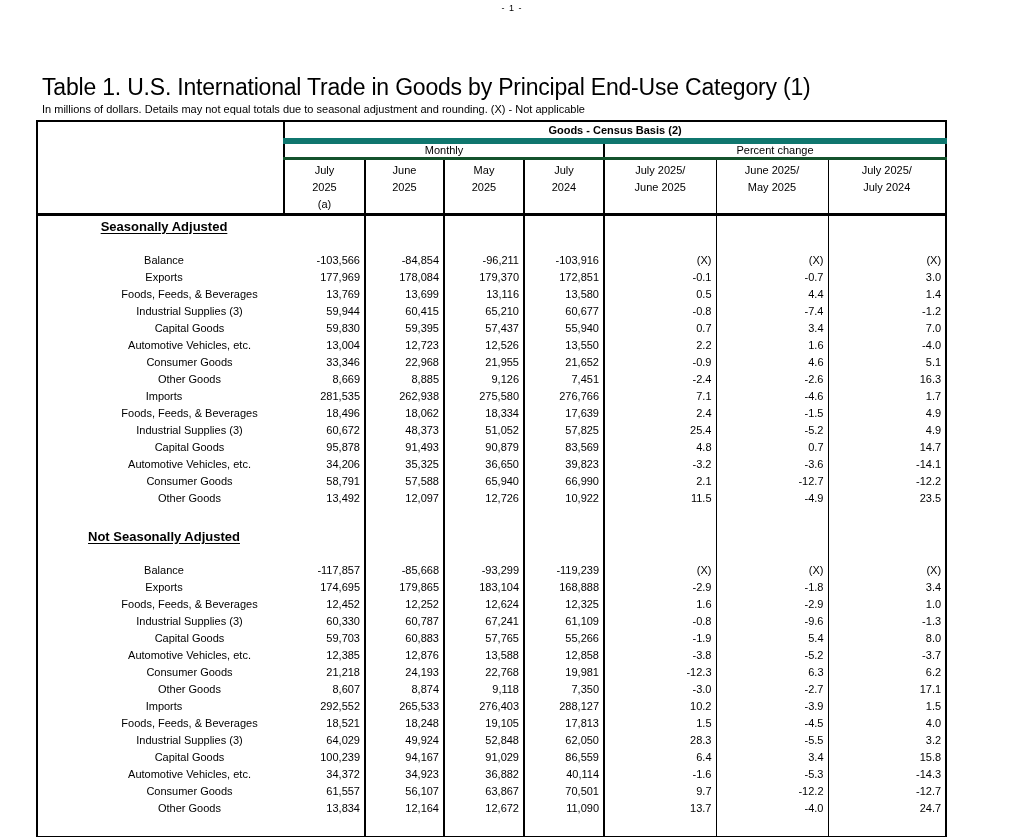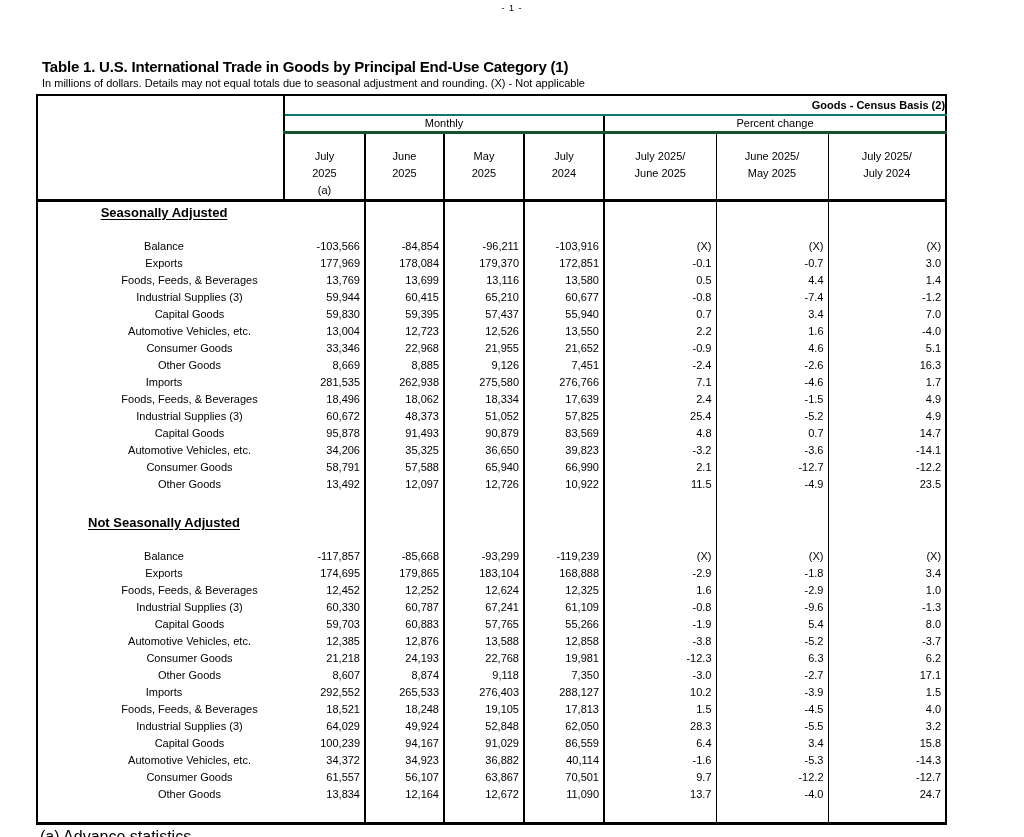--- a/index.html
+++ b/index.html
@@ -12,22 +12,22 @@
     overflow: hidden;
   }
   .page { position: relative; width: 1024px; height: 837px; }
   .page-number {
     position: absolute; top: 3px; left: 0;
     width: 100%; text-align: center;
     font-size: 9px; letter-spacing: 1px;
   }
   .content { position: absolute; left: 36px; top: 58px; width: 909px; }
   .doc-title {
-    margin: 0 0 2px 6px;
-    font-size: 15px; font-weight: bold;
+    margin: 16px 0 2px 6px;
+    font-size: 23px; font-weight: normal;
     letter-spacing: -0.2px;
     white-space: nowrap;
   }
   .doc-subtitle {
     margin: 0 0 5px 6px;
     font-size: 11px;
   }
   table.trade {
     border-collapse: collapse;
     table-layout: fixed;
@@ -43,31 +43,31 @@
   col.c-m4 { width: 80px; }
   col.c-p1 { width: 112px; }
   col.c-p2 { width: 112px; }
   col.c-p3 { width: 118px; }
 
   td { padding: 0; vertical-align: middle; }
 
   
   td.corner { border-right: 2px solid #000; border-bottom: 3px solid #000; }
   tr.hr1 td.gh {
-    font-weight: bold; text-align: right;
-    height: 20px; border-bottom: 2px solid #0f766e;
+    font-weight: bold; text-align: center;
+    height: 20px; border-bottom: 6px solid #0f766e;
   }
   tr.hr2 td {
     text-align: center; height: 17px;
     border-bottom: 3px solid #14532d;
   }
   tr.hr2 td.cg-monthly { border-right: 2px solid #000; }
   tr.hr3 td {
     text-align: center; vertical-align: top;
-    height: 53px; padding-top: 14px;
+    height: 53px; padding-top: 2px;
     border-bottom: 3px solid #000;
   }
   tr.hr3 td div { line-height: 17px; }
 
   
   .c1, .c2, .c3 { border-right: 2px solid #000; }
   .c4 { border-right: 2px solid #000; }
   .c5, .c6 { border-right: 1px solid #000; }
   .c7 { border-right: none; }
 

